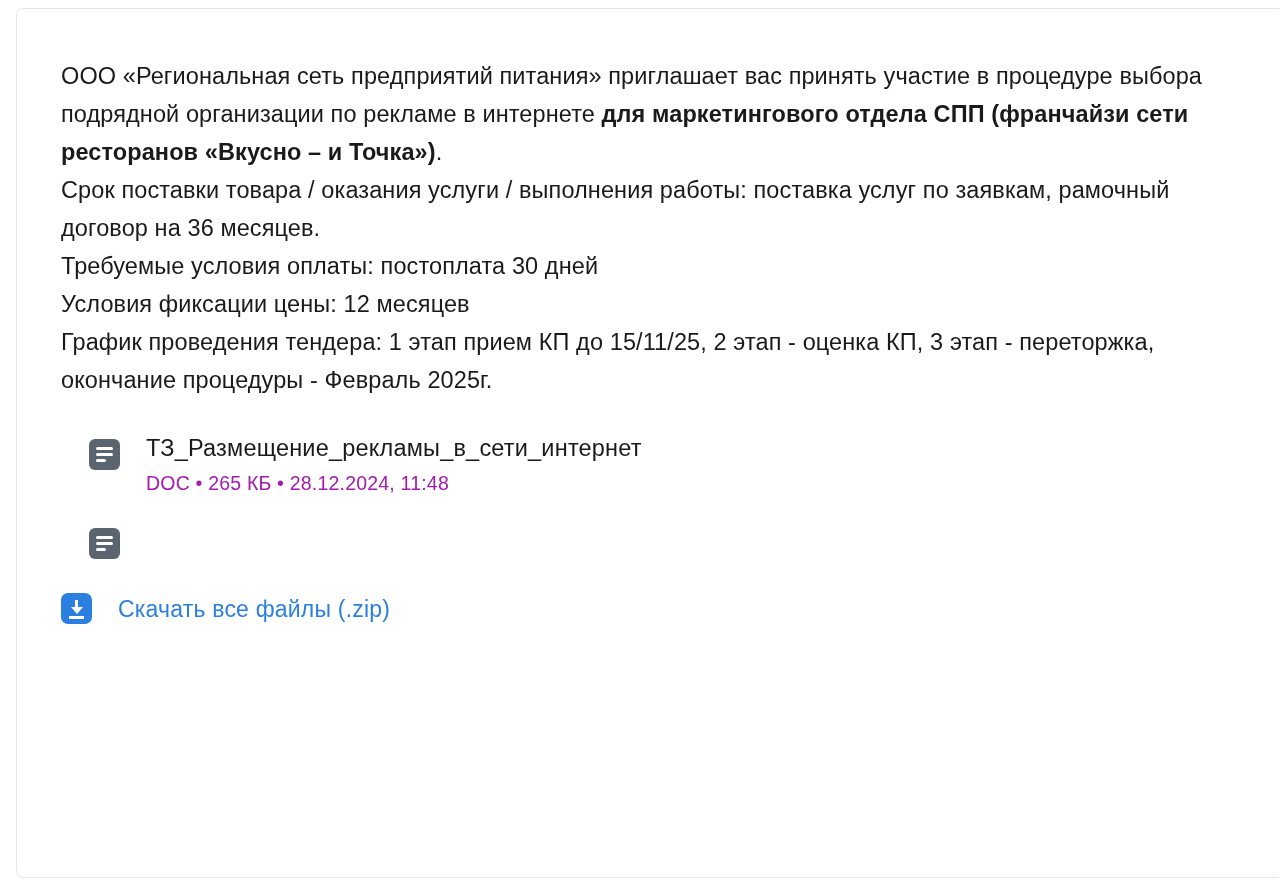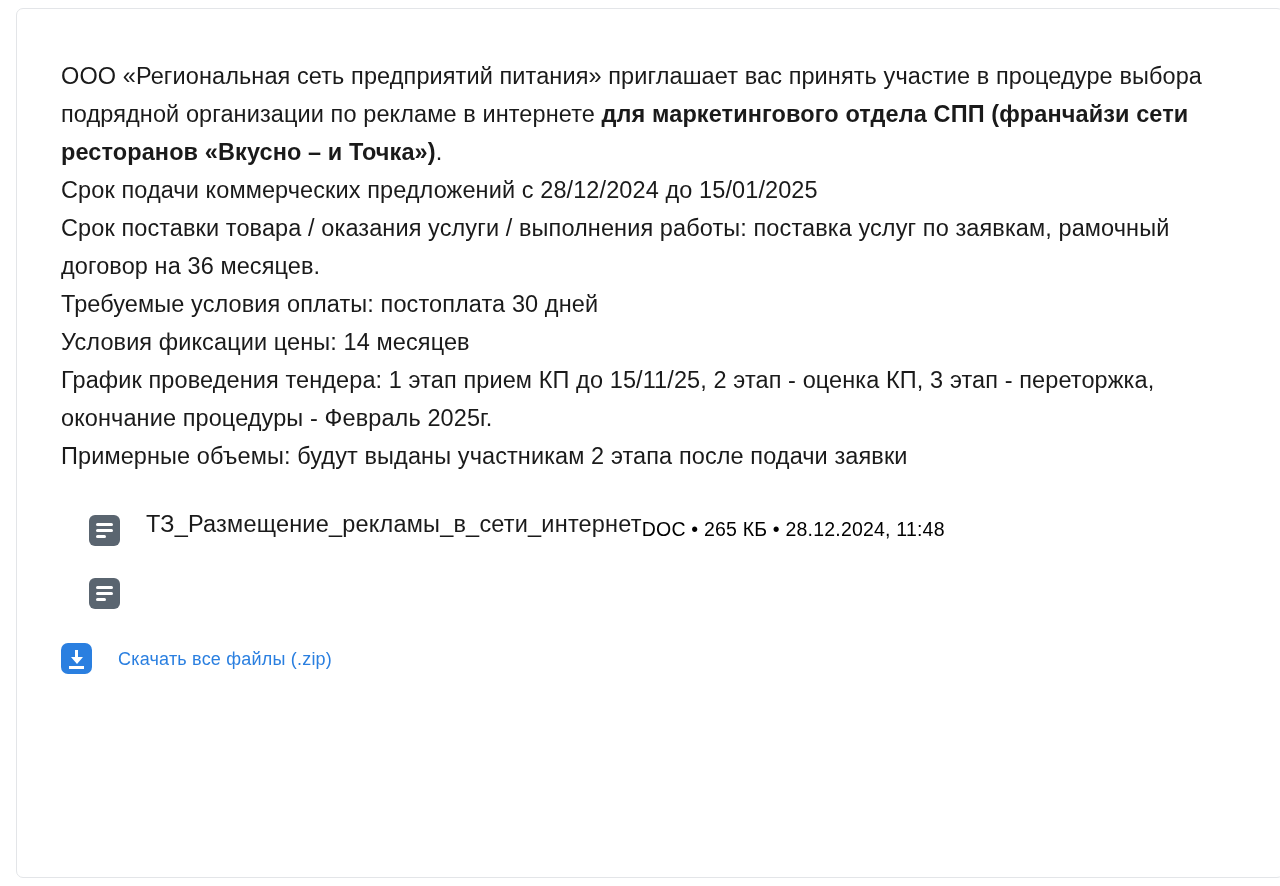--- a/index.html
+++ b/index.html
@@ -74,34 +74,35 @@
     border-radius: 2px;
     background: #ffffff;
     left: 7px;
   }
   .file-icon .ln1 { top: 8px;  width: 17px; }
   .file-icon .ln2 { top: 14px; width: 17px; }
   .file-icon .ln3 { top: 20px; width: 10px; }
 
   .file-meta-wrap {
     display: flex;
+    flex-direction: column;
   }
 
   .file-name {
     font-size: 23.5px;
     line-height: 30px;
     color: #1a1a1a;
     letter-spacing: 0.2px;
   }
 
   .file-sub {
     margin-top: 7px;
     font-size: 19.5px;
     line-height: 26px;
-    color: #000000;
+    color: #a21caf;
     letter-spacing: 0.2px;
   }
 
   .download-row {
     display: flex;
     align-items: center;
     margin-top: 34px;
   }
 
   .download-icon {
@@ -134,42 +135,40 @@
   .download-icon .arrow-base {
     position: absolute;
     left: 8px;
     top: 23px;
     width: 15px;
     height: 3px;
     background: #ffffff;
   }
 
   .download-link {
-    font-size: 18px;
+    font-size: 23px;
     line-height: 30px;
     color: #2a7fe0;
     text-decoration: none;
     letter-spacing: 0.2px;
     cursor: pointer;
   }
 </style>
 </head>
 <body>
 
 <div class="card">
   <div class="card-inner">
 
     <div class="body-text" id="paragraphs">
         <p><span>ООО «Региональная сеть предприятий питания» приглашает вас принять участие в процедуре выбора подрядной организации по рекламе в интернете </span><b>для маркетингового отдела СПП (франчайзи сети ресторанов «Вкусно – и Точка»)</b><span>.</span></p>
-        <p><span>Срок подачи коммерческих предложений с 28/12/2024 до 15/01/2025</span></p>
         <p><span>Срок поставки товара / оказания услуги / выполнения работы: поставка услуг по заявкам, рамочный договор на 36 месяцев.</span></p>
         <p><span>Требуемые условия оплаты: постоплата 30 дней</span></p>
-        <p><span>Условия фиксации цены: 14 месяцев</span></p>
+        <p><span>Условия фиксации цены: 12 месяцев</span></p>
         <p><span>График проведения тендера: 1 этап прием КП до 15/11/25, 2 этап - оценка КП, 3 этап - переторжка, окончание процедуры - Февраль 2025г.</span></p>
-        <p><span>Примерные объемы: будут выданы участникам 2 этапа после подачи заявки</span></p>
       </div>
 
     <div class="files" id="attachments">
         <div class="file-row">
           <span class="file-icon">
             <span class="ln ln1"></span>
             <span class="ln ln2"></span>
             <span class="ln ln3"></span>
           </span>
           <span class="file-meta-wrap">

